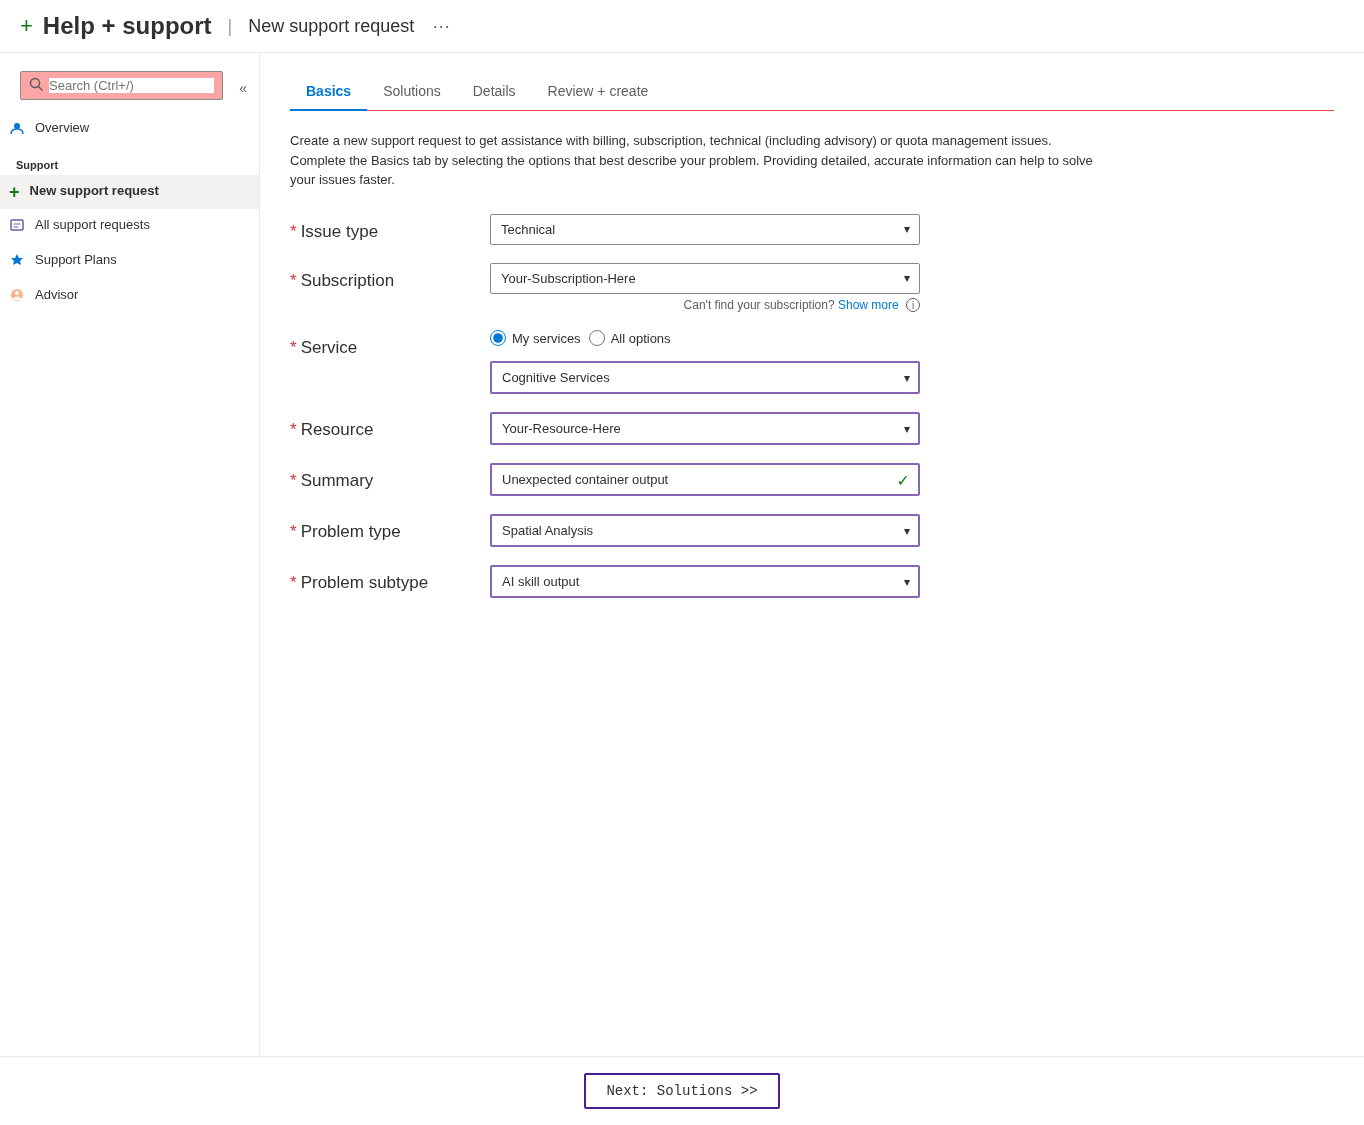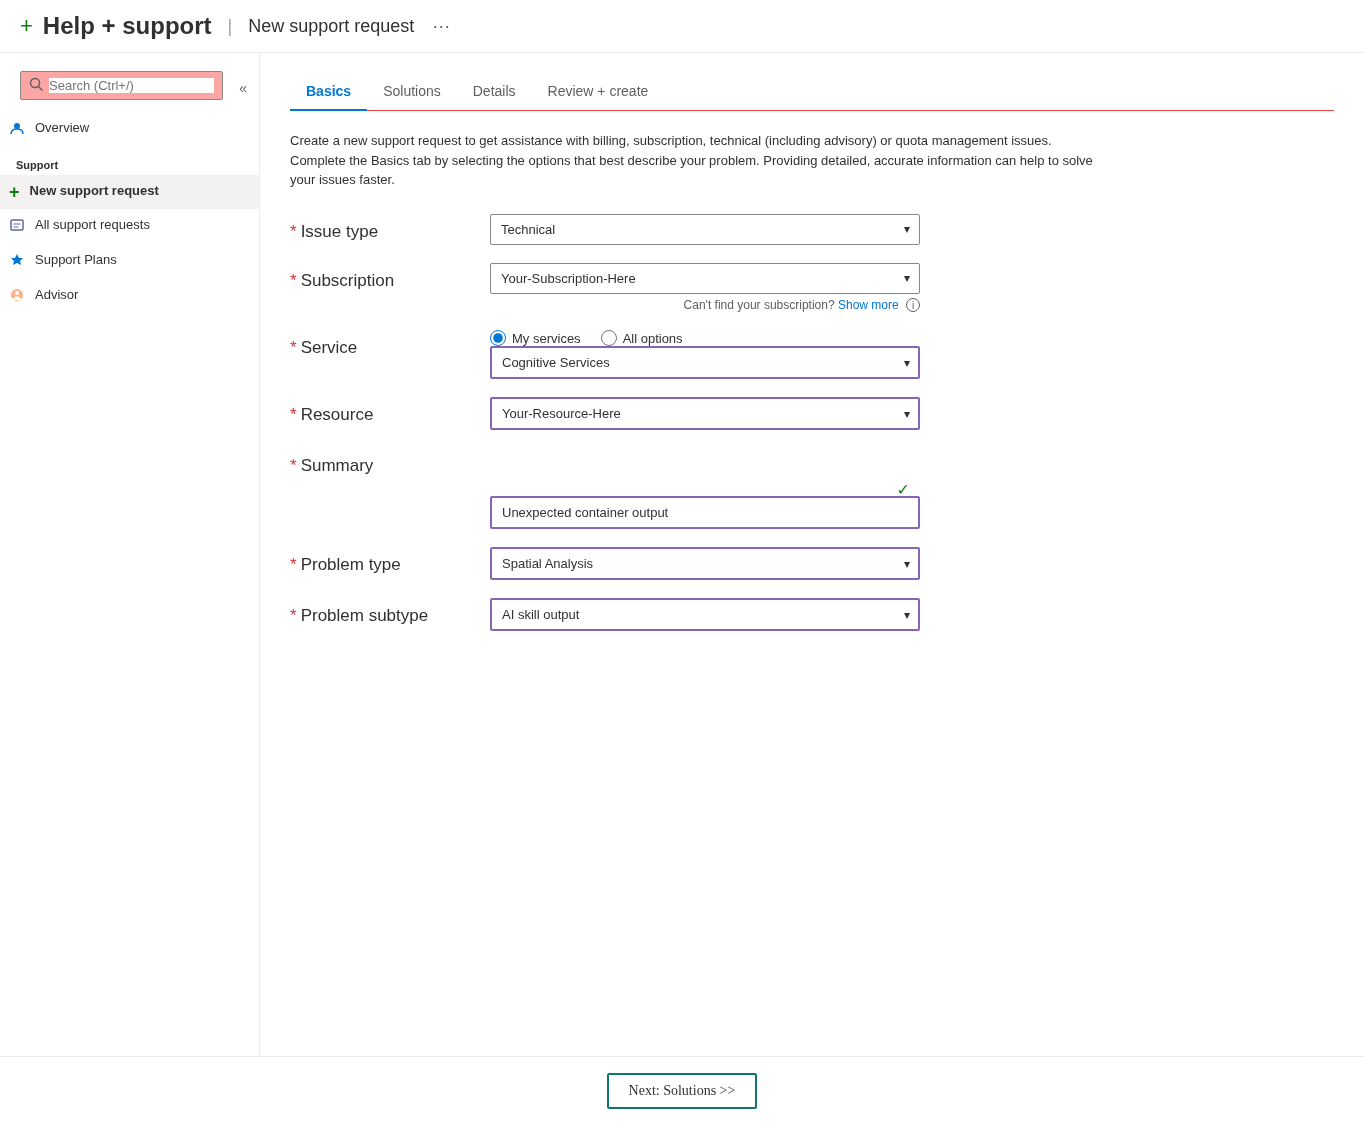--- a/index.html
+++ b/index.html
@@ -206,22 +206,22 @@
       border: 1px solid #605e5c;
       font-size: 10px;
       color: #605e5c;
       margin-left: 4px;
       cursor: pointer;
     }
 
     
     .radio-group {
       display: flex;
-      gap: 20px;
-      margin-bottom: 0;
+      gap: 8px;
+      margin-bottom: 15px;
       align-items: center;
     }
     .radio-option {
       display: flex;
       align-items: center;
       gap: 6px;
       font-size: 13px;
       cursor: pointer;
     }
     .radio-option input[type="radio"] {
@@ -235,46 +235,45 @@
       position: relative;
     }
     .summary-input {
       width: 100%;
       border: 2px solid #8764b8;
       border-radius: 2px;
       padding: 7px 32px 7px 10px;
       font-size: 13px;
       color: #323130;
       outline: none;
-      margin-top: 48px;
     }
     .check-icon {
       position: absolute;
       right: 10px;
       top: 50%;
       transform: translateY(-50%);
       color: #107c10;
       font-size: 16px;
     }
 
     
     .footer {
       border-top: 1px solid #edebe9;
       padding: 16px 30px;
       display: flex;
       justify-content: center;
     }
     .next-btn {
       padding: 8px 20px;
-      border: 2px solid #0f766e;
+      border: 2px solid #4c1d95;
       background: #fff;
       color: #323130;
       font-size: 14px;
       cursor: pointer;
-      font-family: Liberation Serif, serif;
+      font-family: Liberation Mono, monospace;
       border-radius: 2px;
     }
   </style>
 </head>
 <body>
 
 <div class="header">
   <span class="header-plus">+</span>
   <span class="header-title">Help + support</span>
   <span class="header-divider">|</span>

